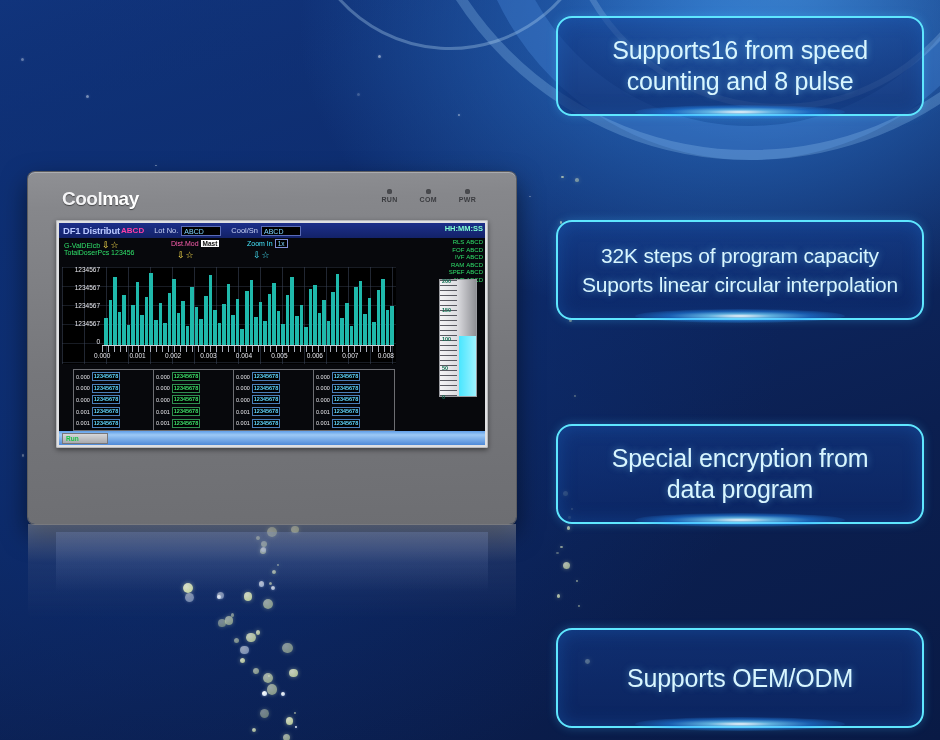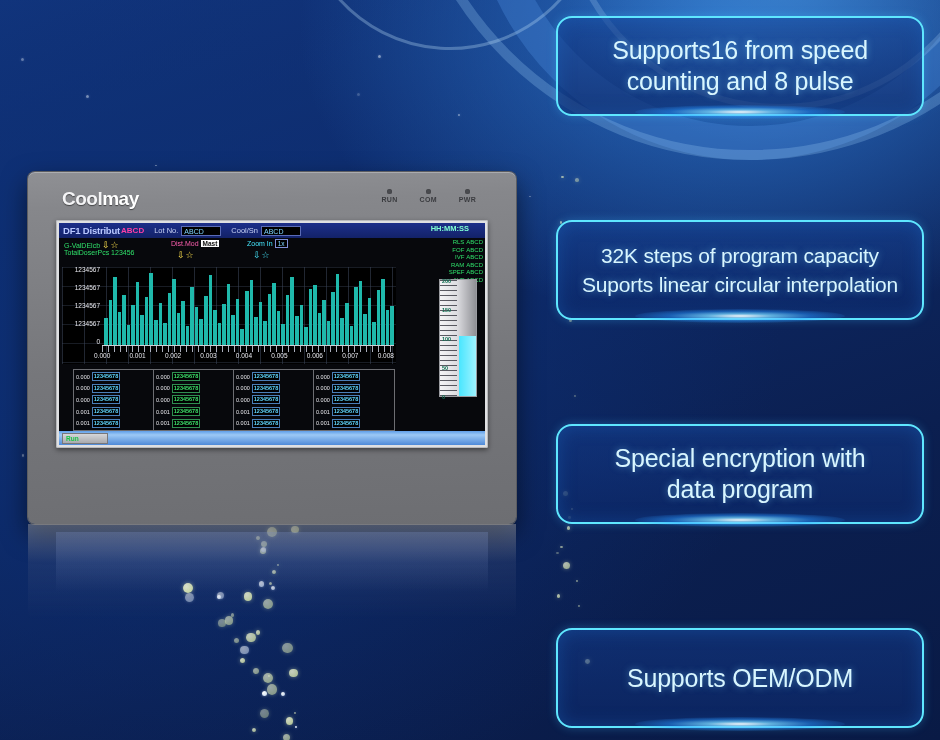--- a/index.html
+++ b/index.html
@@ -114,21 +114,21 @@
   }
   #hmi-title-badge { color: #ff3ea5; font-weight: bold; font-size: 8px; margin-left: 1px; }
   .tb-field { display: flex; align-items: flex-start; gap: 3px; margin-left: 10px; }
   .tb-label { color: #c8d2f5; font-size: 7.5px; }
   .tb-input {
     background: #000; color: #7fd4ff; font-size: 7px;
     border: 1px solid #5a6bb5; padding: 0 2px; min-width: 40px; height: 10px;
     line-height: 9px;
   }
   #hmi-clock {
-    position: absolute; right: 16px; top: 1px;
+    position: absolute; right: 2px; top: 1px;
     color: #7fffd4; font-size: 7.5px; font-weight: bold;
   }
 
   
   #hmi-controls {
     position: absolute; left: 0; top: 16px; width: 100%; height: 26px;
   }
   .ctl { position: absolute; font-size: 7px; white-space: nowrap; }
   .ctl .lbl-green { color: #2fe06a; }
   .ctl .lbl-pink  { color: #ff5fb0; }
@@ -709,21 +709,21 @@
       </div>
       <div class="panel small">
         <div class="ptext">
           <div>32K steps of program capacity</div>
           <div>Suports linear circular interpolation</div>
         </div>
         <div class="underglow"></div>
       </div>
       <div class="panel">
         <div class="ptext">
-          <div>Special encryption with</div>
+          <div>Special encryption from</div>
           <div>data program</div>
         </div>
         <div class="underglow"></div>
       </div>
       <div class="panel">
         <div class="ptext">
           <div>Supports OEM/ODM</div>
         </div>
         <div class="underglow"></div>
       </div>

